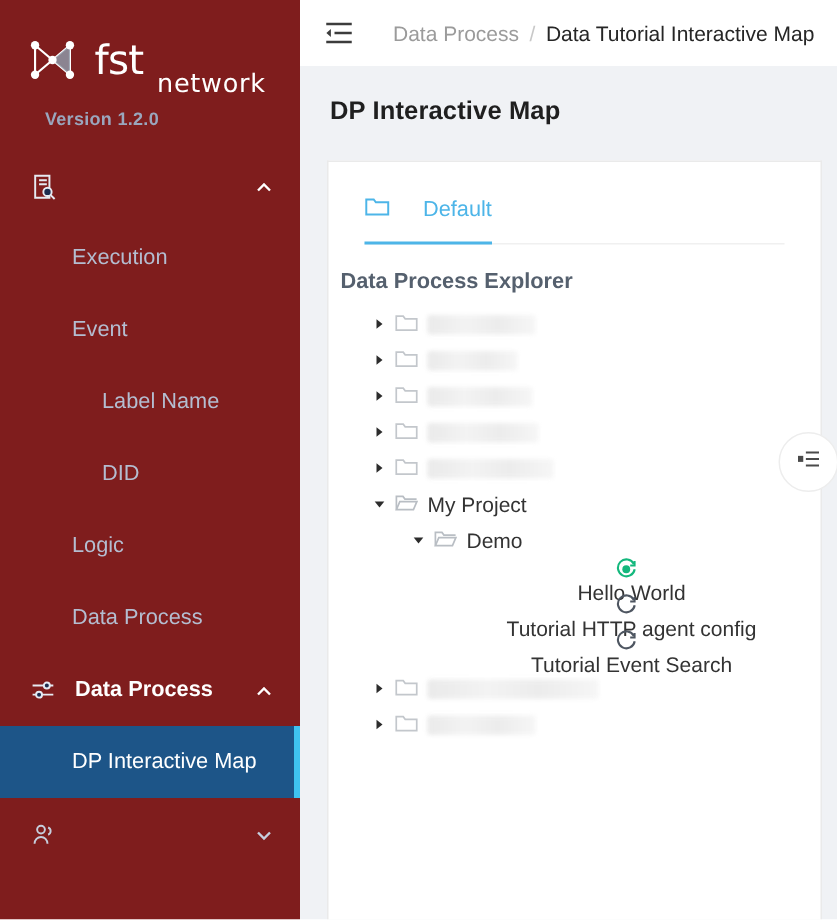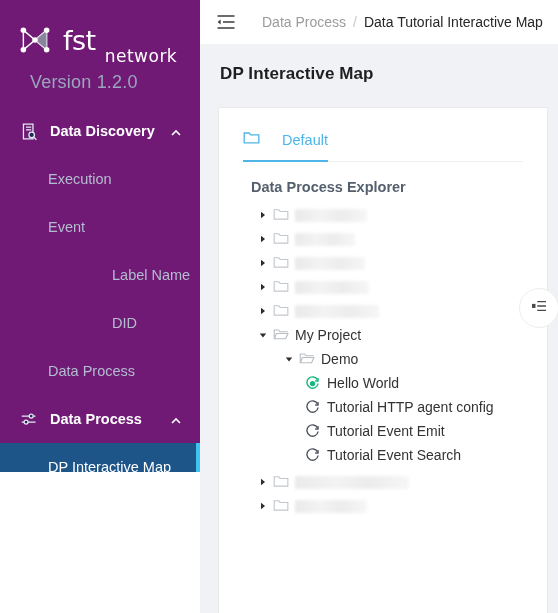--- a/index.html
+++ b/index.html
@@ -6,22 +6,22 @@
   html, body {
     width: 558px; height: 613px;
     font-family: "Liberation Sans", sans-serif;
     overflow: hidden;
     background: #ffffff;
   }
   .app { position: relative; width: 558px; height: 613px; display: flex; }
 
   
   .sidebar {
-    width: 200px; height: 472px;
-    background: #701a75;
+    width: 200px; height: 613px;
+    background: #7f1d1d;
     flex: 0 0 200px;
     position: relative;
     overflow: hidden;
   }
   .brand { padding: 14px 0 0 14px; }
   .brand-row { display: flex; align-items: center; gap: 7px; }
   .logo-mark { width: 42px; height: 34px; flex: 0 0 42px; }
   .brand-word {
     color: #ffffff;
     font-size: 27px;
@@ -33,42 +33,42 @@
   .brand-sub {
     color: #ffffff;
     font-size: 17px;
     letter-spacing: 0.5px;
     font-weight: 400;
     margin-left: 2px;
     font-family: "DejaVu Sans", sans-serif;
     margin-top: 32px;
   }
   .version {
-    color: #9aa6bd; font-size: 18px;
-    margin: 6px 0 0 16px; letter-spacing: .2px;
+    color: #9aa6bd; font-size: 12px;
+    margin: 6px 0 0 16px; letter-spacing: .2px; font-weight: bold;
   }
 
   .nav { margin-top: 14px; }
   .nav-item {
     display: flex; align-items: center;
     height: 48px; position: relative;
     cursor: pointer;
   }
   .nav-item .ico {
     width: 22px; height: 22px; flex: 0 0 22px;
     margin-left: 18px; margin-right: 10px;
     display: flex; align-items: center; justify-content: center;
   }
   .nav-label { font-size: 14.5px; color: #c6cedd; white-space: nowrap; }
   .nav-item.top > .nav-label { color: #ffffff; font-weight: 700; }
   .chev { margin-left: auto; margin-right: 18px; width: 12px; height: 12px; }
   .nav-item.sub { padding-left: 48px; height: 48px; }
   .nav-item.sub .nav-label { color: #b4bdd0; font-size: 14.5px; }
   .nav-item.sub2 { padding-left: 68px; }
-  .nav-item.sub2 .nav-label { color: #b4bdd0; margin-left: 44px; }
+  .nav-item.sub2 .nav-label { color: #b4bdd0; }
   .nav-item.active { background: #1d5588; }
   .nav-item.active .nav-label { color: #ffffff; }
   .nav-item.active::after {
     content: ""; position: absolute; right: 0; top: 0;
     width: 4px; height: 100%; background: #3fc3f0;
   }
 
   
   .main {
     flex: 1; height: 613px; position: relative;
@@ -107,41 +107,41 @@
   }
   .tab.active { border-bottom-color: #4db5e8; }
   .tab-label { font-size: 14.5px; color: #4db5e8; }
   .tabs-rule {
     height: 1px; background: #f0f0f0;
     margin: -1px 24px 0 24px;
   }
 
   .explorer-title {
     font-size: 14.5px; color: #55606e; font-weight: 700;
-    padding: 17px 0 6px 32px;
-  }
-
-  .tree { padding-left: 34px; padding-top: 2px; }
+    padding: 17px 0 6px 8px;
+  }
+
+  .tree { padding-left: 24px; padding-top: 2px; }
   .trow {
     display: flex; align-items: center;
     height: 24px; cursor: pointer;
   }
   .tw { width: 20px; flex: 0 0 20px; display: flex; align-items: center; justify-content: center; }
   .folder-ico { width: 16px; height: 16px; margin-right: 6px; flex: 0 0 16px; }
   .status-ico { width: 15px; height: 15px; margin-right: 7px; flex: 0 0 15px; }
   .tlabel { font-size: 14px; color: #333333; white-space: nowrap; }
   .redacted {
     height: 13px; border-radius: 2px;
     background: linear-gradient(90deg,#e9e9e9,#f3f3f3 35%,#ececec 65%,#f6f6f6);
     filter: blur(1.4px);
     opacity: .95;
   }
   .ind-1 { padding-left: 0px; }
   .ind-2 { padding-left: 26px; }
-  .ind-3 { padding-left: 52px; }
+  .ind-3 { padding-left: 52px; flex-direction: column; }
 
   .fab {
     position: absolute;
     right: -12px; top: 180px;
     width: 40px; height: 40px;
     border-radius: 50%;
     background: #ffffff;
     border: 1px solid #ededed;
     display: flex; align-items: center; justify-content: center;
     cursor: pointer;
@@ -179,21 +179,20 @@
 
       <div class="nav-item top">
         <span class="ico">
           <svg viewBox="0 0 22 22" width="19" height="19" fill="none" stroke="#e6eaf2" stroke-width="1.5">
             <path d="M4 2.5h11v17H4z"></path>
             <path d="M7 6h6M7 9h6"></path>
             <circle cx="13.5" cy="15" r="3.2" fill="#1b2c4f"></circle>
             <path d="M16 17.5l3 3"></path>
           </svg>
         </span>
-        <span class="nav-label">Data Discovery</span>
         <span class="chev">
           <svg viewBox="0 0 12 12" width="12" height="12">
               <path d="M2 8l4-4 4 4" stroke="#ffffff" stroke-width="1.6" fill="none"></path>
             </svg>
         </span>
       </div>
 
       <div class="nav-item sub">
         <span class="nav-label">Execution</span>
       </div>
@@ -203,20 +202,23 @@
       </div>
 
       <div class="nav-item sub sub2">
         <span class="nav-label">Label Name</span>
       </div>
 
       <div class="nav-item sub sub2">
         <span class="nav-label">DID</span>
       </div>
 
+      <div class="nav-item sub">
+        <span class="nav-label">Logic</span>
+      </div>
 
       <div class="nav-item sub">
         <span class="nav-label">Data Process</span>
       </div>
 
 
       <div class="nav-item top">
         <span class="ico">
           <svg viewBox="0 0 22 22" width="19" height="19" fill="none" stroke="#e6eaf2" stroke-width="1.5">
             <path d="M2 7h16M2 14h16"></path>
@@ -395,29 +397,20 @@
           <div class="trow ind-3">
             <span class="status-ico">
               <svg viewBox="0 0 16 16" width="15" height="15" fill="none">
                 <path d="M13.4 4.2A6 6 0 1 0 14 8" stroke="#4e5661" stroke-width="1.5"></path>
                 <path d="M13.9 2.2v3.1h-3.1" stroke="#4e5661" stroke-width="1.5"></path>
               </svg>
             </span>
             <span class="tlabel">Tutorial HTTP agent config</span>
           </div>
 
-          <div class="trow ind-3">
-            <span class="status-ico">
-              <svg viewBox="0 0 16 16" width="15" height="15" fill="none">
-                <path d="M13.4 4.2A6 6 0 1 0 14 8" stroke="#4e5661" stroke-width="1.5"></path>
-                <path d="M13.9 2.2v3.1h-3.1" stroke="#4e5661" stroke-width="1.5"></path>
-              </svg>
-            </span>
-            <span class="tlabel">Tutorial Event Emit</span>
-          </div>
 
           <div class="trow ind-3">
             <span class="status-ico">
               <svg viewBox="0 0 16 16" width="15" height="15" fill="none">
                 <path d="M13.4 4.2A6 6 0 1 0 14 8" stroke="#4e5661" stroke-width="1.5"></path>
                 <path d="M13.9 2.2v3.1h-3.1" stroke="#4e5661" stroke-width="1.5"></path>
               </svg>
             </span>
             <span class="tlabel">Tutorial Event Search</span>
           </div>

